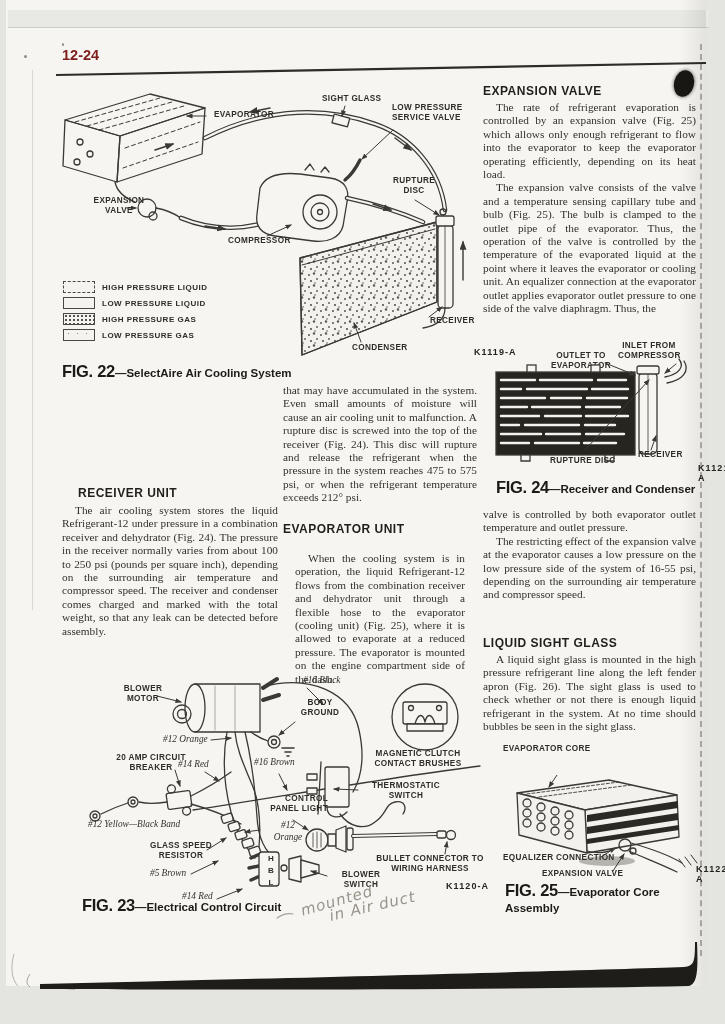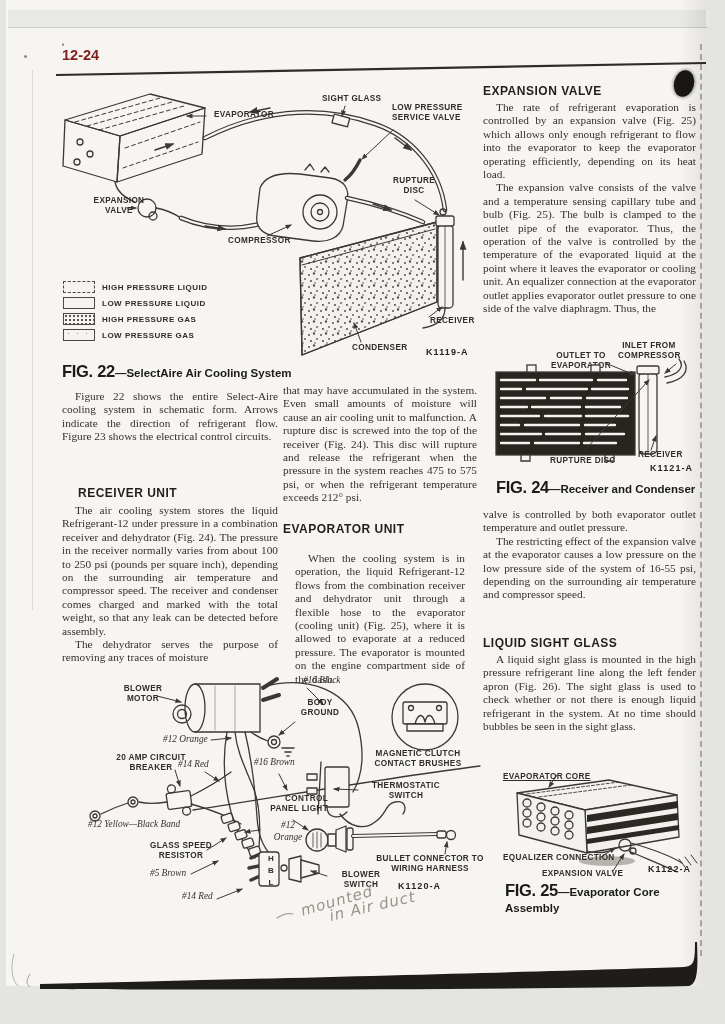--- a/index.html
+++ b/index.html
@@ -15,21 +15,21 @@
   .bodytext{position:absolute;font:11.3px/13.4px "Liberation Serif",serif;
     color:#34312b;text-align:justify;}
   .indent{text-indent:13px;}
   .shead{position:absolute;font:700 12px/14px "Liberation Sans",sans-serif;
     letter-spacing:.5px;color:#221f1b;}
   .figcap{position:absolute;white-space:nowrap;color:#1b1a17;}
   .figcap .fignum{font:700 16.5px "Liberation Sans",sans-serif;letter-spacing:-.3px;}
   .figcap .figtitle{font:700 11.5px "Liberation Sans",sans-serif;}
   .figcap.wrap{white-space:normal;line-height:13px;}
   .code{position:absolute;font:700 9px "Liberation Sans",sans-serif;
-    letter-spacing:1.1px;color:#26241f;}
+    letter-spacing:1.1px;color:#26241f;margin-left:48px;}
   .legend-row{display:flex;align-items:center;height:16px;}
   .sw{width:30px;height:10px;border:1.2px solid #4a4843;background:#f4f3ef;margin-right:7px;flex:none;}
   .sw.dash{border-style:dashed;}
   .sw.dots-heavy{background-image:radial-gradient(#55534c 1px,transparent 1.3px);background-size:4px 4px;}
   .sw.dots-light{background-image:radial-gradient(#8a867d .8px,transparent 1px);background-size:9px 7px;}
   .legend-label{font:600 8px "Liberation Sans",sans-serif;letter-spacing:.5px;color:#2f2d28;}
   #pagenum{position:absolute;left:56px;top:47px;font:700 14.5px "Liberation Sans",sans-serif;color:#7f1d1d;}
   #header-title{position:absolute;left:150px;top:45px;width:420px;text-align:center;color:#1d1c19;}
   #header-title .g{font:700 15.5px "Liberation Sans",sans-serif;letter-spacing:.5px;}
   #header-title .s{font:700 11.5px "Liberation Sans",sans-serif;letter-spacing:.2px;}
@@ -165,27 +165,23 @@
     <div class="legend-row">
       <span class="sw dots-light"></span>
       <span class="legend-label">LOW PRESSURE GAS</span>
     </div>
   </div>
 
   <div class="figcap" style="left:56px;top:362px;">
     <span class="fignum">FIG. 22</span><span class="figtitle">—SelectAire Air Cooling System</span>
   </div>
 
-  <div class="bodytext" style="left:56px;top:390px;width:216px;">
-    <p class="indent" style="margin:0;">Figure 22 shows the entire Select-Aire cooling system in schematic form. Arrows indicate the direction of refrigerant flow. Figure 23 shows the electrical control circuits.</p>
-  </div>
   <div class="shead" style="left:56px;top:486px;margin-left:16px;">RECEIVER UNIT</div>
   <div class="bodytext" style="left:56px;top:504px;width:216px;">
     <p class="indent" style="margin:0;">The air cooling system stores the liquid Refrigerant-12 under pressure in a combination receiver and dehydrator (Fig. 24). The pressure in the receiver normally varies from about 100 to 250 psi (pounds per square inch), depending on the surrounding air temperature and compressor speed. The receiver and condenser comes charged and marked with the total weight, so that any leak can be detected before assembly.</p>
-    <p class="indent" style="margin:0;">The dehydrator serves the purpose of removing any traces of moisture</p>
   </div>
 
   <div class="bodytext" style="left:277px;top:384px;width:194px;">
     <p style="margin:0;">that may have accumulated in the system. Even small amounts of moisture will cause an air cooling unit to malfunction. A rupture disc is screwed into the top of the receiver (Fig. 24). This disc will rupture and release the refrigerant when the pressure in the system reaches 475 to 575 psi, or when the refrigerant temperature exceeds 212° psi.</p>
   </div>
   <div class="shead" style="left:277px;top:522px;">EVAPORATOR UNIT</div>
   <div class="bodytext" style="left:277px;top:540px;width:194px;">
     <p class="indent" style="margin:12px;">When the cooling system is in operation, the liquid Refrigerant-12 flows from the combination receiver and dehydrator unit through a flexible hose to the evaporator (cooling unit) (Fig. 25), where it is allowed to evaporate at a reduced pressure. The evaporator is mounted on the engine compartment side of the dash.</p>
   </div>
 
@@ -245,21 +241,21 @@
 
   <div class="bodytext" style="left:477px;top:508px;width:213px;">
     <p style="margin:0;">valve is controlled by both evaporator outlet temperature and outlet pressure.</p>
     <p class="indent" style="margin:0;">The restricting effect of the expansion valve at the evaporator causes a low pressure on the low pressure side of the system of 16-55 psi, depending on the surrounding air temperature and compressor speed.</p>
   </div>
   <div class="shead" style="left:477px;top:636px;">LIQUID SIGHT GLASS</div>
   <div class="bodytext" style="left:477px;top:653px;width:213px;">
     <p class="indent" style="margin:0;">A liquid sight glass is mounted in the high pressure refrigerant line along the left fender apron (Fig. 26). The sight glass is used to check whether or not there is enough liquid refrigerant in the system. At no time should bubbles be seen in the sight glass.</p>
   </div>
 
-  <div class="flabel" style="left:497px;top:772px;text-decoration:underline;">EVAPORATOR CORE</div>
+  <div class="flabel" style="left:497px;top:744px;">EVAPORATOR CORE</div>
 
   <svg class="abs" style="left:491px;top:775px;" width="212" height="104">
     <defs>
       <marker id="a25" markerWidth="8" markerHeight="8" refX="5.5" refY="2.5" orient="auto">
         <path d="M0,0 L6.5,2.5 L0,5 Z" fill="#3b3934"></path>
       </marker>
     </defs>
     <g stroke="#3b3934" fill="none" stroke-width="1.3" stroke-linecap="round" stroke-linejoin="round">
       <ellipse cx="110" cy="86" rx="28" ry="5" fill="#55524a" opacity=".4" stroke="none"></ellipse>
 
@@ -429,20 +425,23 @@
 SWITCH</div>
   <div class="flabel ctr" style="left:327px;top:870px;width:56px;">BLOWER
 SWITCH</div>
   <div class="flabel ctr" style="left:368px;top:854px;width:112px;">BULLET CONNECTOR TO
 WIRING HARNESS</div>
   <div class="code" style="left:392px;top:881px;">K1120-A</div>
   <div class="hbl" style="left:260px;top:853px;">H</div>
   <div class="hbl" style="left:260px;top:865px;">B</div>
   <div class="hbl" style="left:260px;top:877px;">L</div>
 
+  <div class="figcap" style="left:76px;top:896px;">
+    <span class="fignum">FIG. 23</span><span class="figtitle">—Electrical Control Circuit</span>
+  </div>
 
   <div id="handwriting">
     <div class="hw1">mounted</div>
     <div class="hw2">in Air duct</div>
   </div>
 
 </div>
 
 <svg class="abs" style="left:0;top:940px;" width="725" height="84">
   <path d="M40,44 C300,38 600,30 684,27 C694,26 695,22 695,2 L697,2 C698,28 698,44 689,46 C500,50 200,50 40,49 Z" fill="#1f1d1a"></path>

